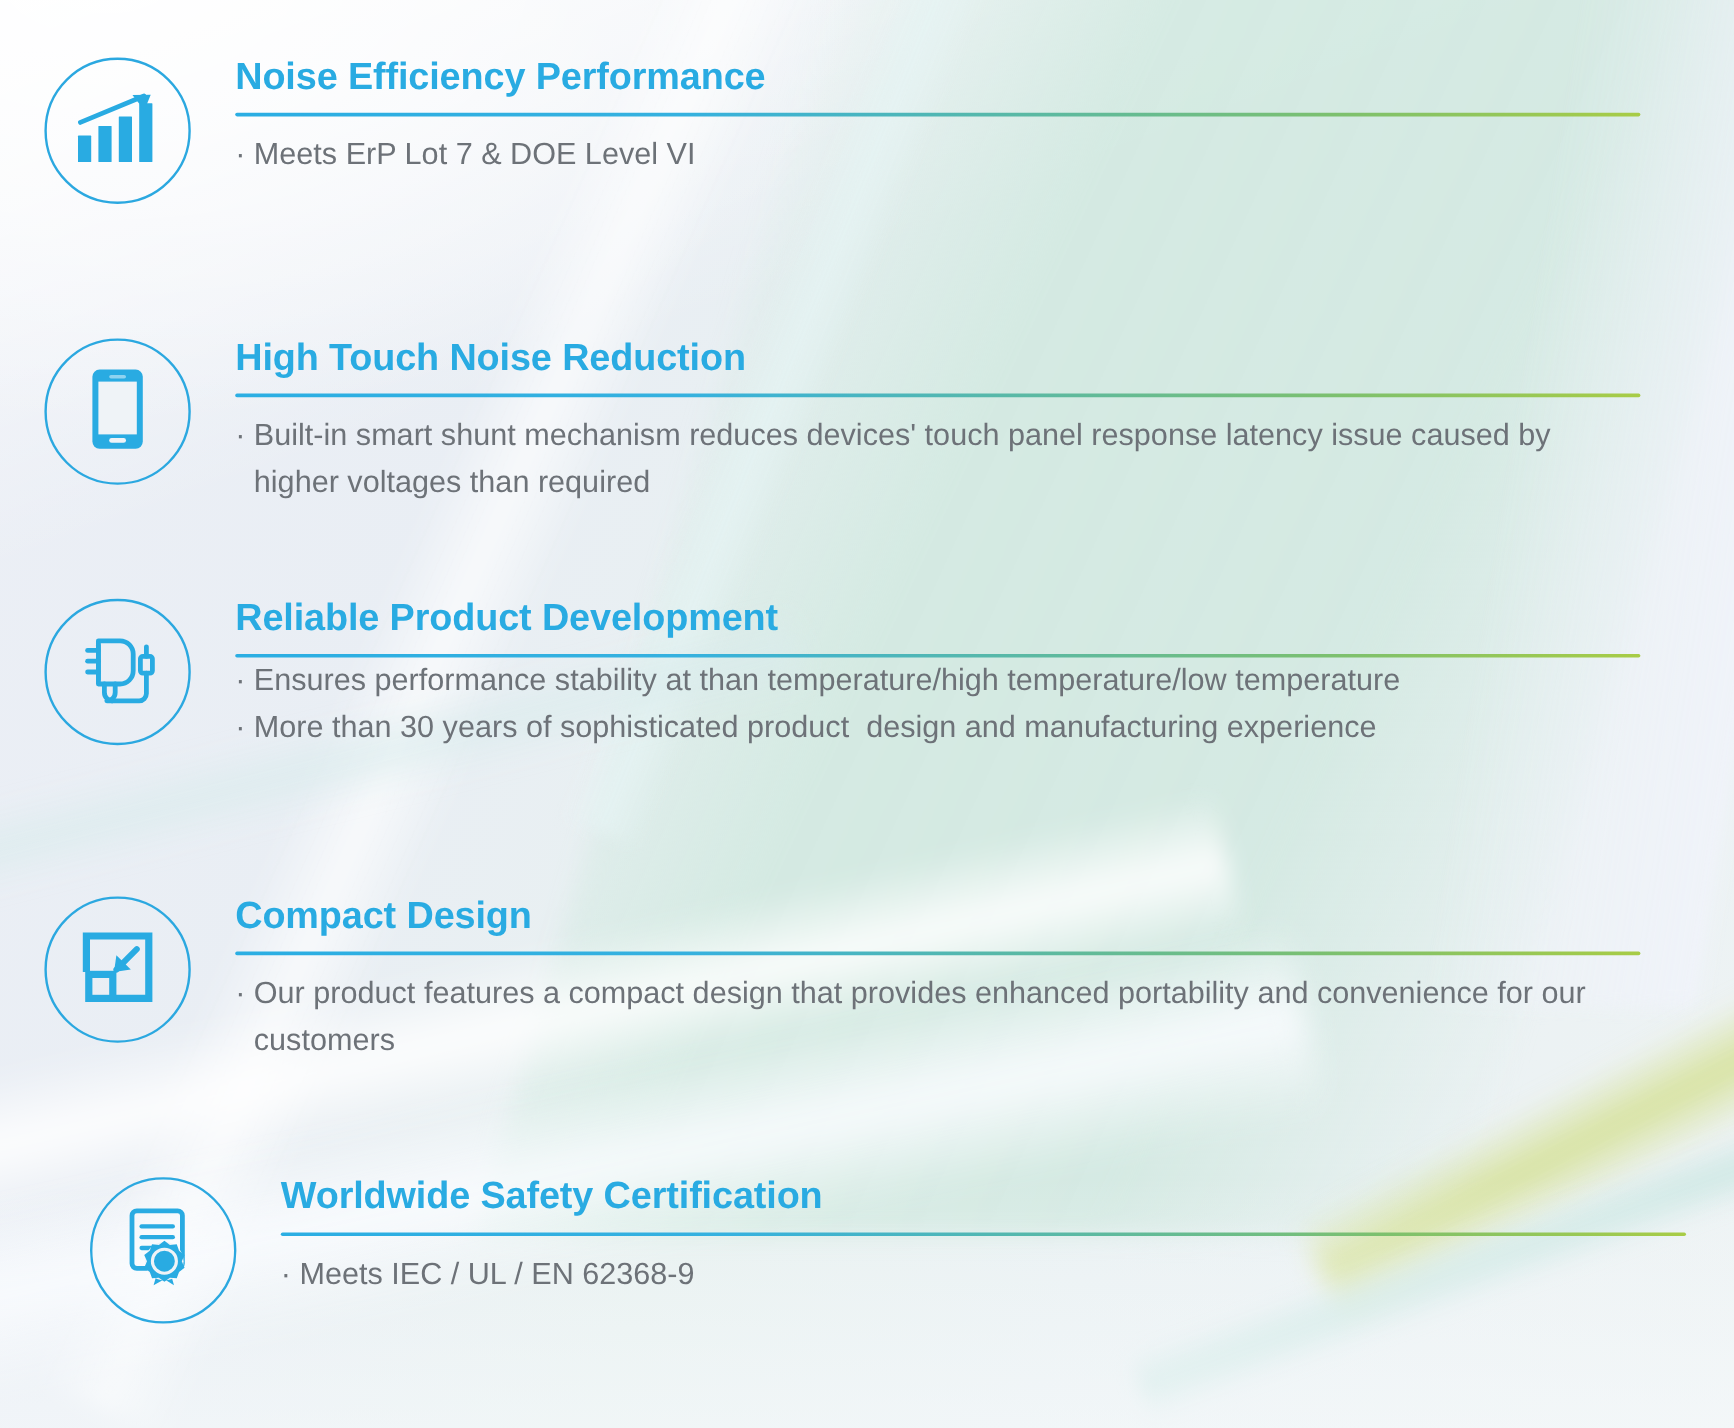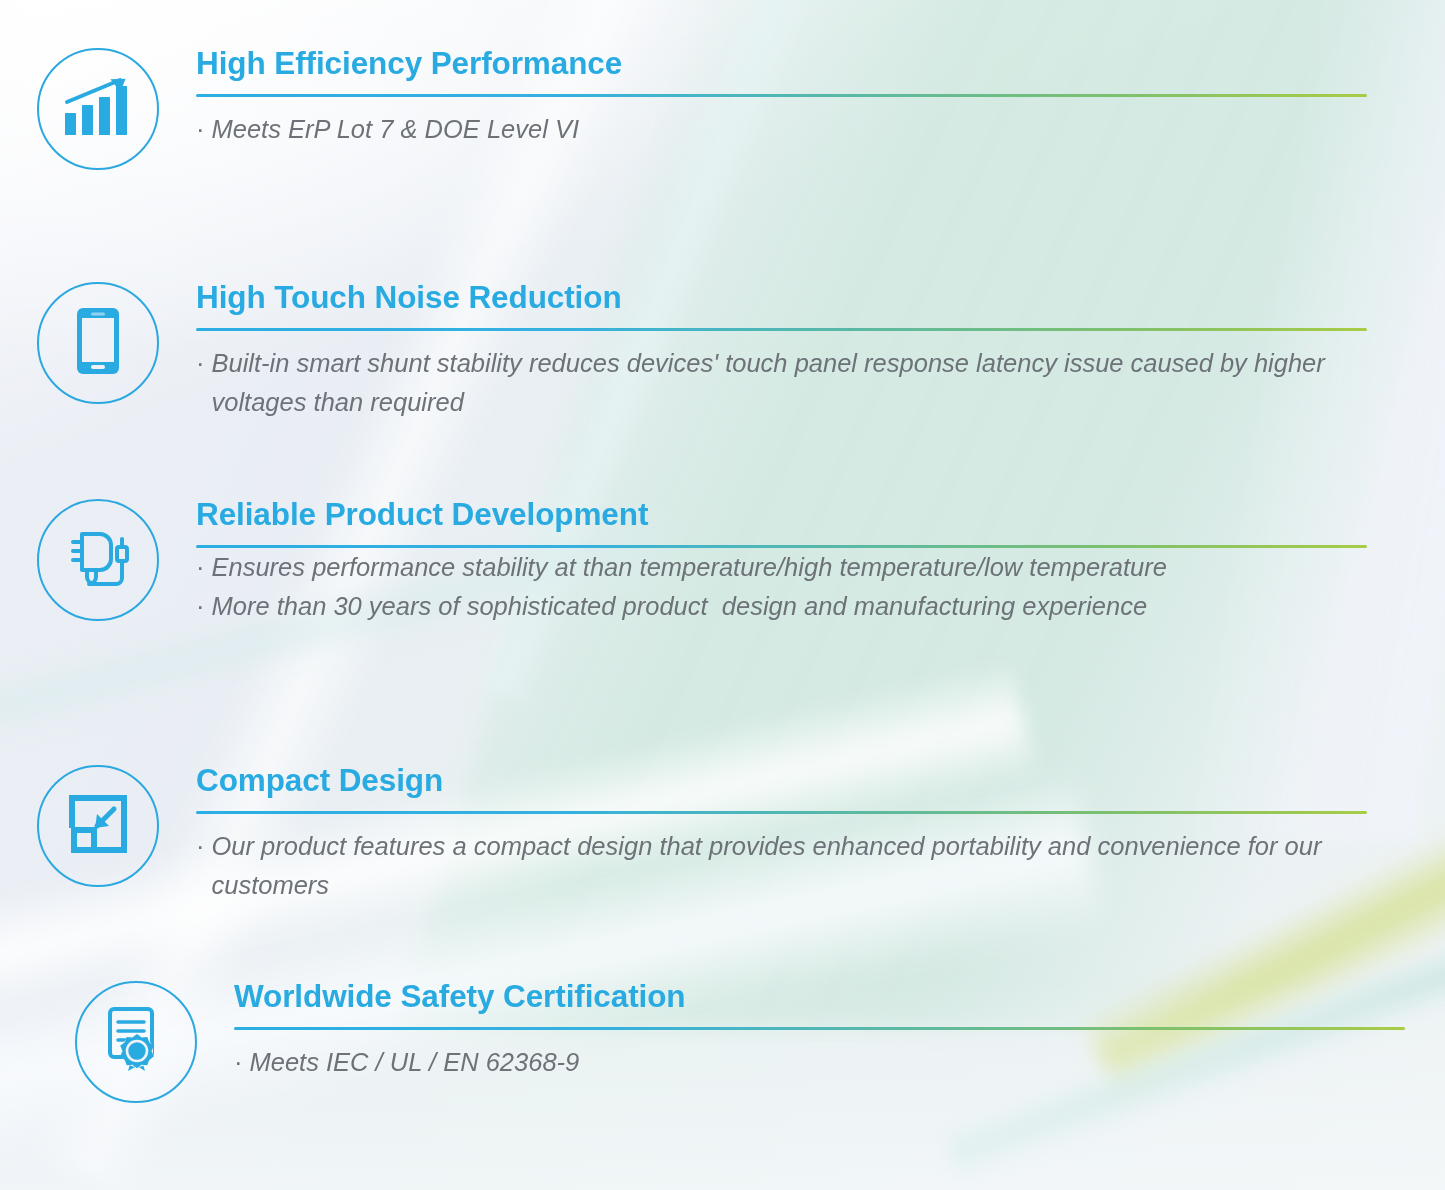--- a/index.html
+++ b/index.html
@@ -192,27 +192,27 @@
   .bullet + .bullet { margin-top: 0px; }
 
   .bullet-dot {
     flex: 0 0 auto;
     margin-right: 7px;
     color: #6D7278;
     font-size: 25.5px;
     line-height: 1.53;
   }
 
-  .bullet-text { flex: 1 1 auto; font-style: italic; }
+  .bullet-text { flex: 1 1 auto; }
 
   
   #feature-0 { top: 46px; }
   #feature-1 { top: 280px; }
   #feature-2 { top: 497px; }
-  #feature-3 { top: 763px; justify-content: space-between; }
+  #feature-3 { top: 745px; justify-content: space-between; }
   #feature-4 { top: 979px; margin-left: 38px; }
 
   .tight .bullet { margin-top: 0; line-height: 1.5; }
 </style>
 </head>
 <body>
 
 <div id="page">
 
   <div class="bg-layer green-wash"></div>
@@ -242,21 +242,21 @@
               </g>
               <g stroke="#29ABE2" stroke-width="4" fill="none" stroke-linecap="round">
                 <line x1="5" y1="27" x2="58" y2="5"></line>
               </g>
               <path d="M62 2 L62 16 L48 8 Z" fill="#29ABE2" transform="rotate(22 58 7)"></path>
             </svg>
           </span>
         </div>
       </div>
       <div class="text-col">
-        <h2 class="feature-title">High Efficiency Performance</h2>
+        <h2 class="feature-title">Noise Efficiency Performance</h2>
         <div class="divider"></div>
         <ul class="bullets">
           <li class="bullet">
             <span class="bullet-dot">·</span>
             <span class="bullet-text">Meets ErP Lot 7 &amp; DOE Level VI</span>
           </li>
         </ul>
       </div>
     </div>
 
@@ -272,21 +272,21 @@
             </svg>
           </span>
         </div>
       </div>
       <div class="text-col">
         <h2 class="feature-title">High Touch Noise Reduction</h2>
         <div class="divider"></div>
         <ul class="bullets">
           <li class="bullet">
             <span class="bullet-dot">·</span>
-            <span class="bullet-text">Built-in smart shunt stability reduces devices' touch panel response latency issue caused by higher voltages than required</span>
+            <span class="bullet-text">Built-in smart shunt mechanism reduces devices' touch panel response latency issue caused by higher voltages than required</span>
           </li>
         </ul>
       </div>
     </div>
 
     <div class="feature" id="feature-2">
       <div class="icon-wrap">
         <div class="icon-circle">
           <span>
             <svg width="76" height="66" viewBox="0 0 76 66">

